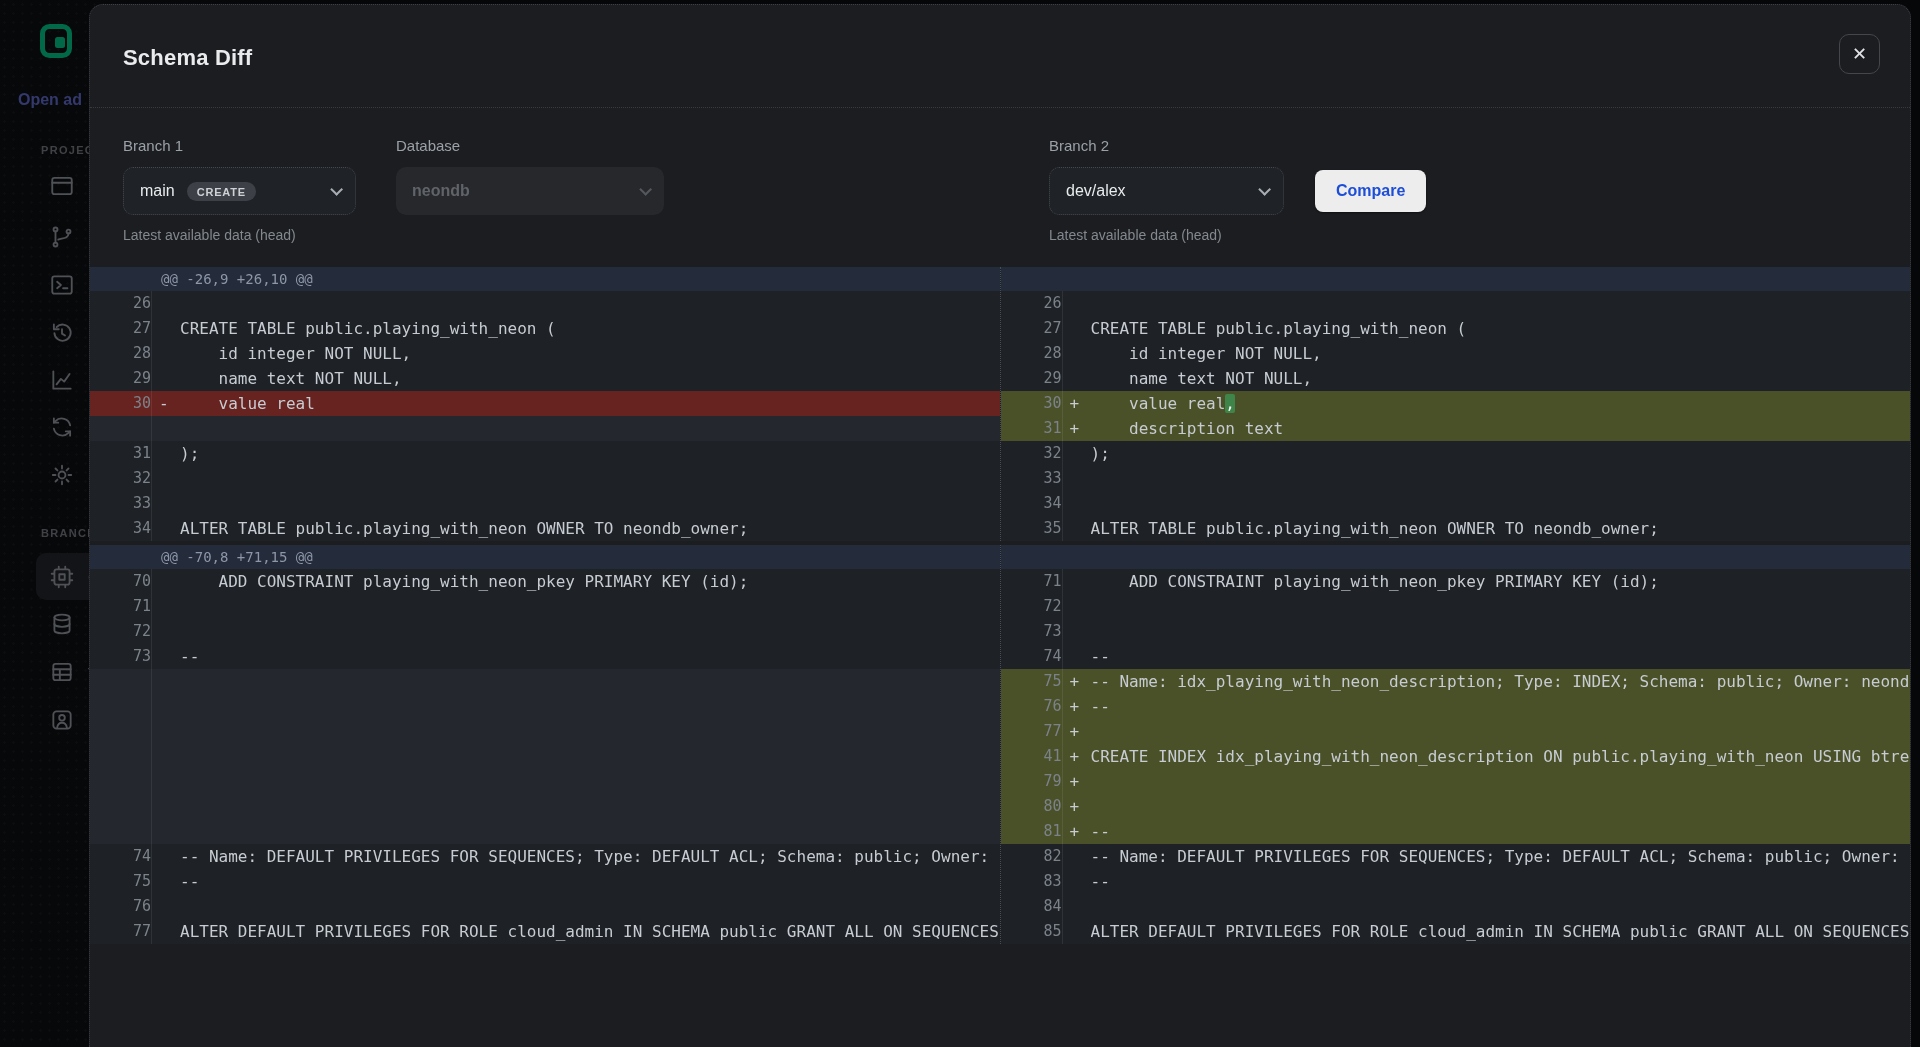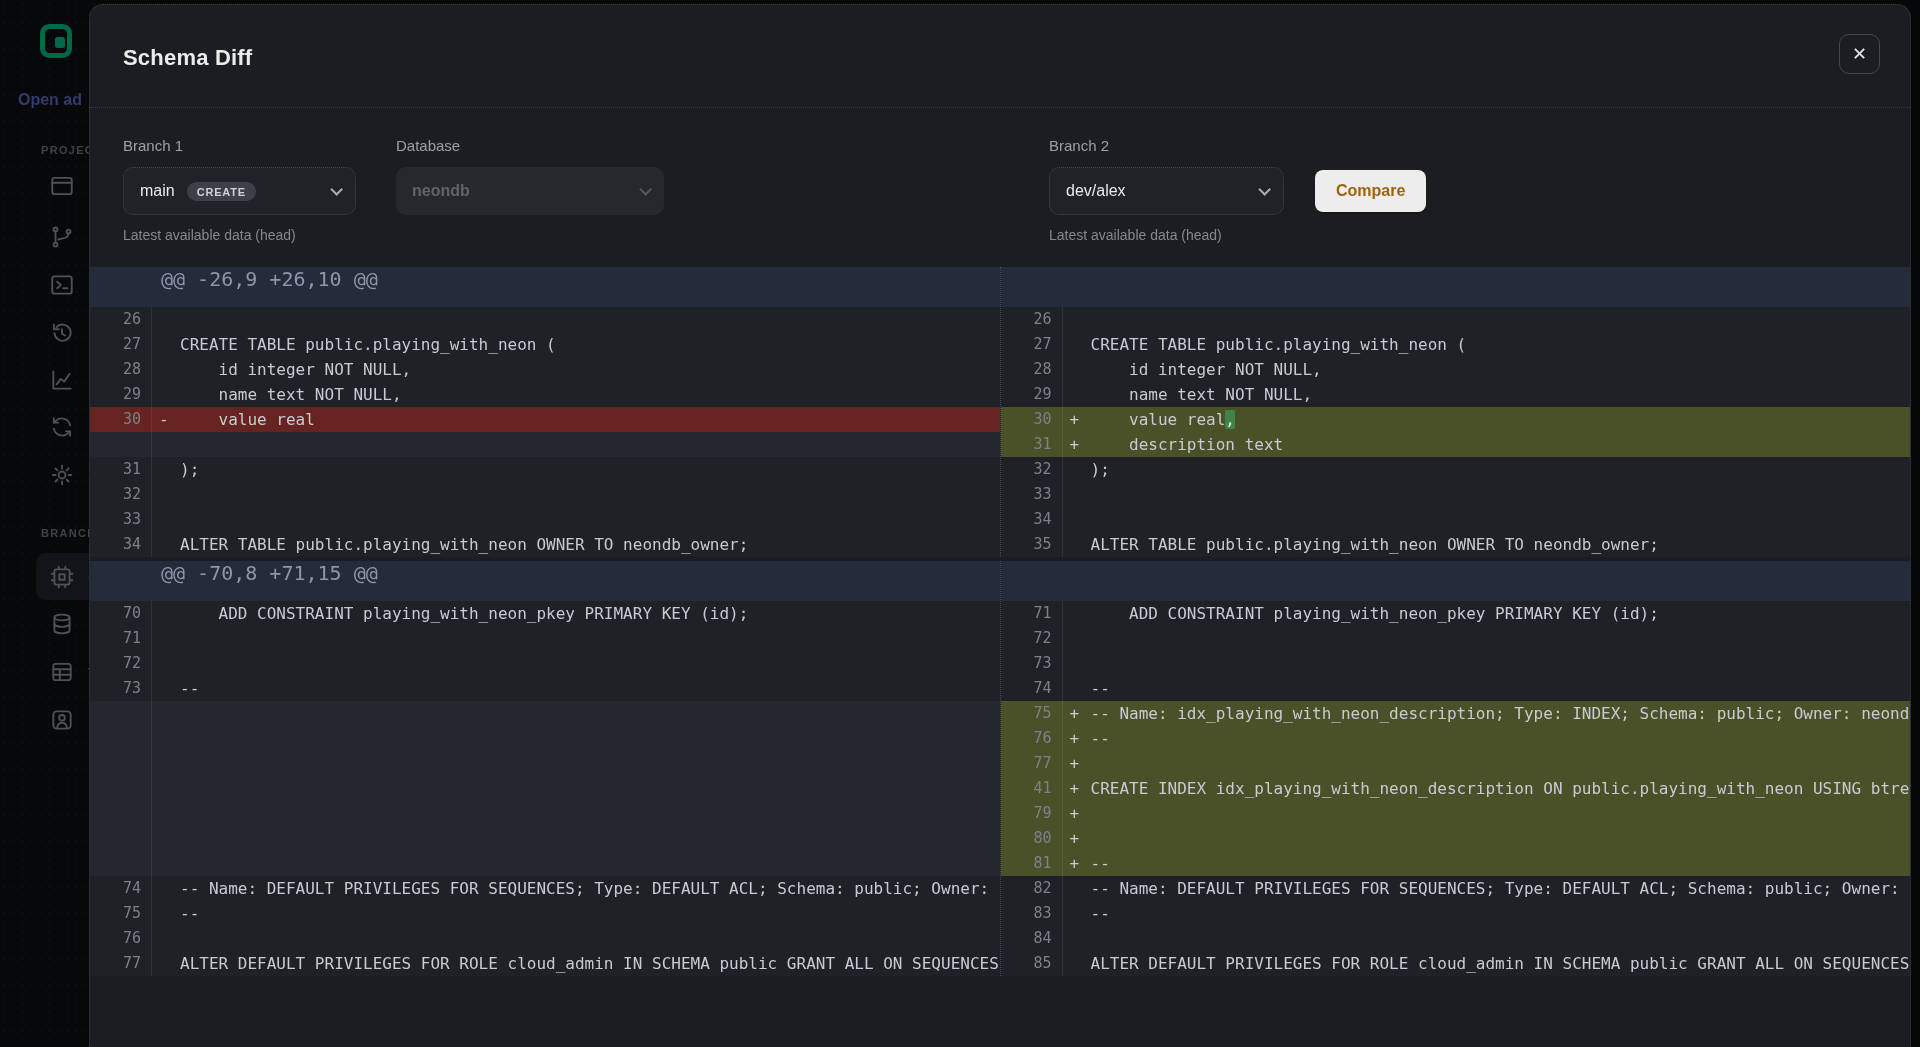--- a/index.html
+++ b/index.html
@@ -59,36 +59,36 @@
   .select.disabled{background:#26282c;}
   .select.disabled .val{color:#606469;font-weight:700;}
   .badge{margin-left:12px;background:#3d4147;border-radius:999px;
     padding:4px 10px 3px;font-size:11px;font-weight:700;letter-spacing:.8px;
     color:#ced2d6;}
   .chev{margin-left:auto;width:9px;height:9px;border-right:2px solid #a7adb4;
     border-bottom:2px solid #a7adb4;transform:rotate(45deg) translateY(-3px);}
   .select.disabled .chev{border-color:#54585e;}
   .hint{margin-top:12px;font-size:14px;color:#83898f;}
   .compare{margin-left:31px;margin-top:33px;height:42px;padding:0 21px;
-    border:none;border-radius:8px;background:#ededee;color:#a16207;
+    border:none;border-radius:8px;background:#ededee;color:#1d4ed8;
     font-size:16px;font-weight:600;font-family:inherit;cursor:pointer;
     box-shadow:0 1px 2px rgba(0,0,0,.45);}
 
   
   .diff{margin-top:24px;}
   .hunk{display:flex;}
   .hunk + .hunk{margin-top:4px;}
   .panel{flex:1 1 0;min-width:0;overflow:hidden;}
   .panel.right{border-left:1px dotted #474d59;}
-  .hrow{height:40px;line-height:24px;background:#242b3a;color:#8d97a8;
-    font-family:"DejaVu Sans Mono",monospace;font-size:20px;
+  .hrow{height:24px;line-height:24px;background:#242b3a;color:#8d97a8;
+    font-family:"DejaVu Sans Mono",monospace;font-size:14px;
     padding-left:71px;white-space:pre;overflow:hidden;}
   .drow{display:flex;height:25px;line-height:25px;background:#1e2126;
     font-family:"DejaVu Sans Mono",monospace;white-space:pre;}
-  .drow .gutter{flex:0 0 62px;text-align:right;padding-right:10px;
+  .drow .gutter{flex:0 0 62px;text-align:right;
     font-size:15px;color:#7b828a;border-right:1px solid rgba(255,255,255,0.08);}
   .drow .marker{flex:0 0 28px;padding-left:7px;font-size:16px;color:#c6ccd2;}
   .drow .code{flex:1 1 auto;min-width:0;overflow:hidden;font-size:16px;color:#c6ccd2;}
   .drow.del{background:#67231f;}
   .drow.add{background:#4a5128;}
   .drow.filler{background:#24272d;}
   .hl{background:#3f8549;color:#f0f6f0;border-radius:2px;}
 </style>
 </head>
 <body>

